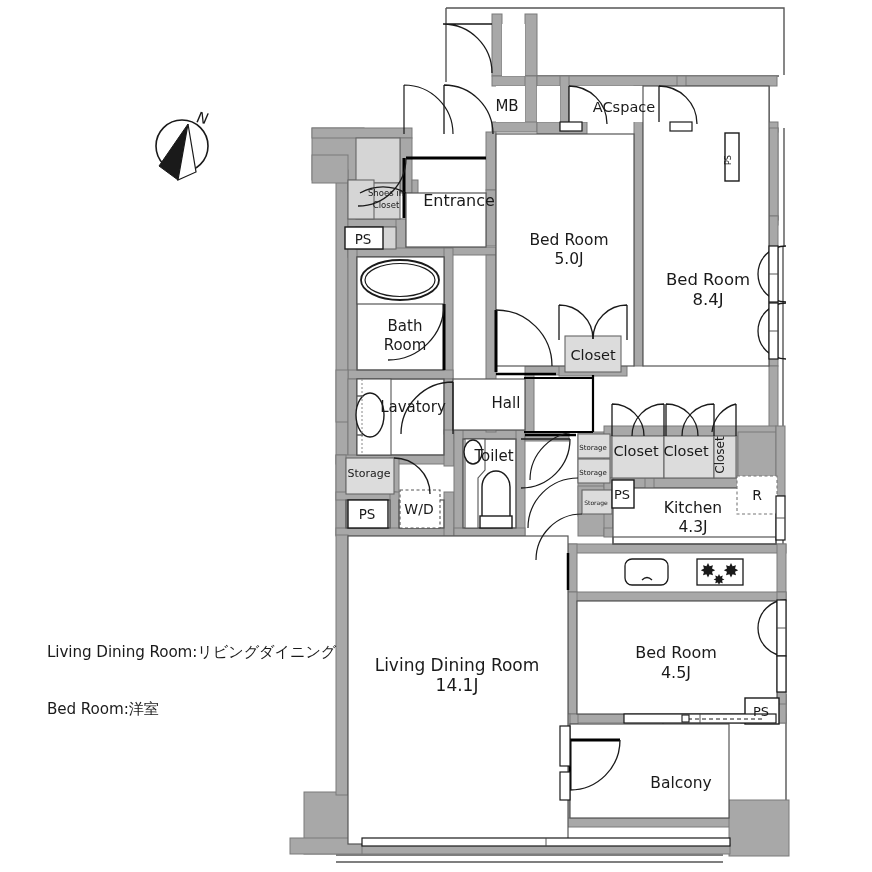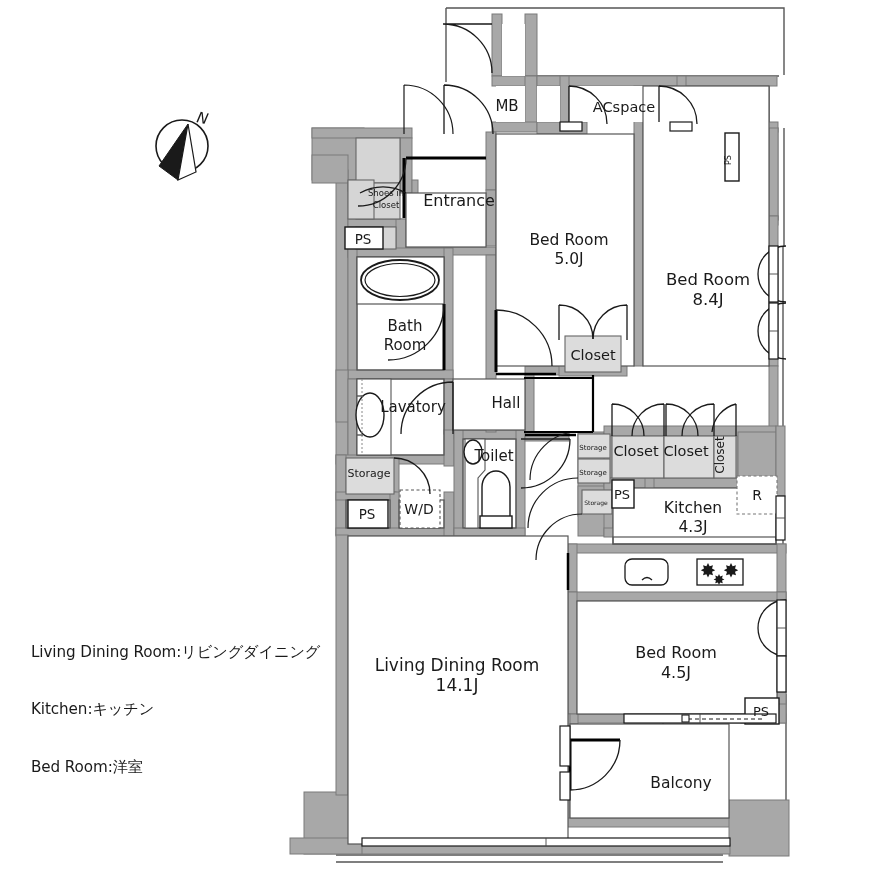--- a/index.html
+++ b/index.html
@@ -25,21 +25,21 @@
   .legend {
     position: absolute;
     left: 31px;
     top: 604px;
     font-size: 15.2px;
     line-height: 19.3px;
     color: #1a1a1a;
     white-space: pre;
     letter-spacing: -0.1px;
   }
-  .legend div { height: 19.3px; }
+  .legend div { height: 19.3px; margin-left: 16px; }
   text { font-family: "DejaVu Sans", "Liberation Sans", sans-serif; fill: #1a1a1a; }
 </style>
 </head>
 <body>
 
 <div id="page">
 
   <svg id="plan-svg" viewBox="0 0 872 872">
 
     <g fill="none" stroke="#555555" stroke-width="1.4">
@@ -425,21 +425,20 @@
       <text x="593" y="360" font-size="14.5">Closet</text>
       <text x="636" y="456" font-size="14.5">Closet</text>
       <text x="686" y="456" font-size="14.5">Closet</text>
       <text x="724" y="455" font-size="12" transform="rotate(-90 724 455)">Closet</text>
     </g>
 
   </svg>
 
   <div class="legend">
     <div>Living Dining Room:リビングダイニング</div>
-    <div>Kitchen:キッチン</div>
     <div>Bed Room:洋室</div>
     
     
     
     
     
     
     
     
     

